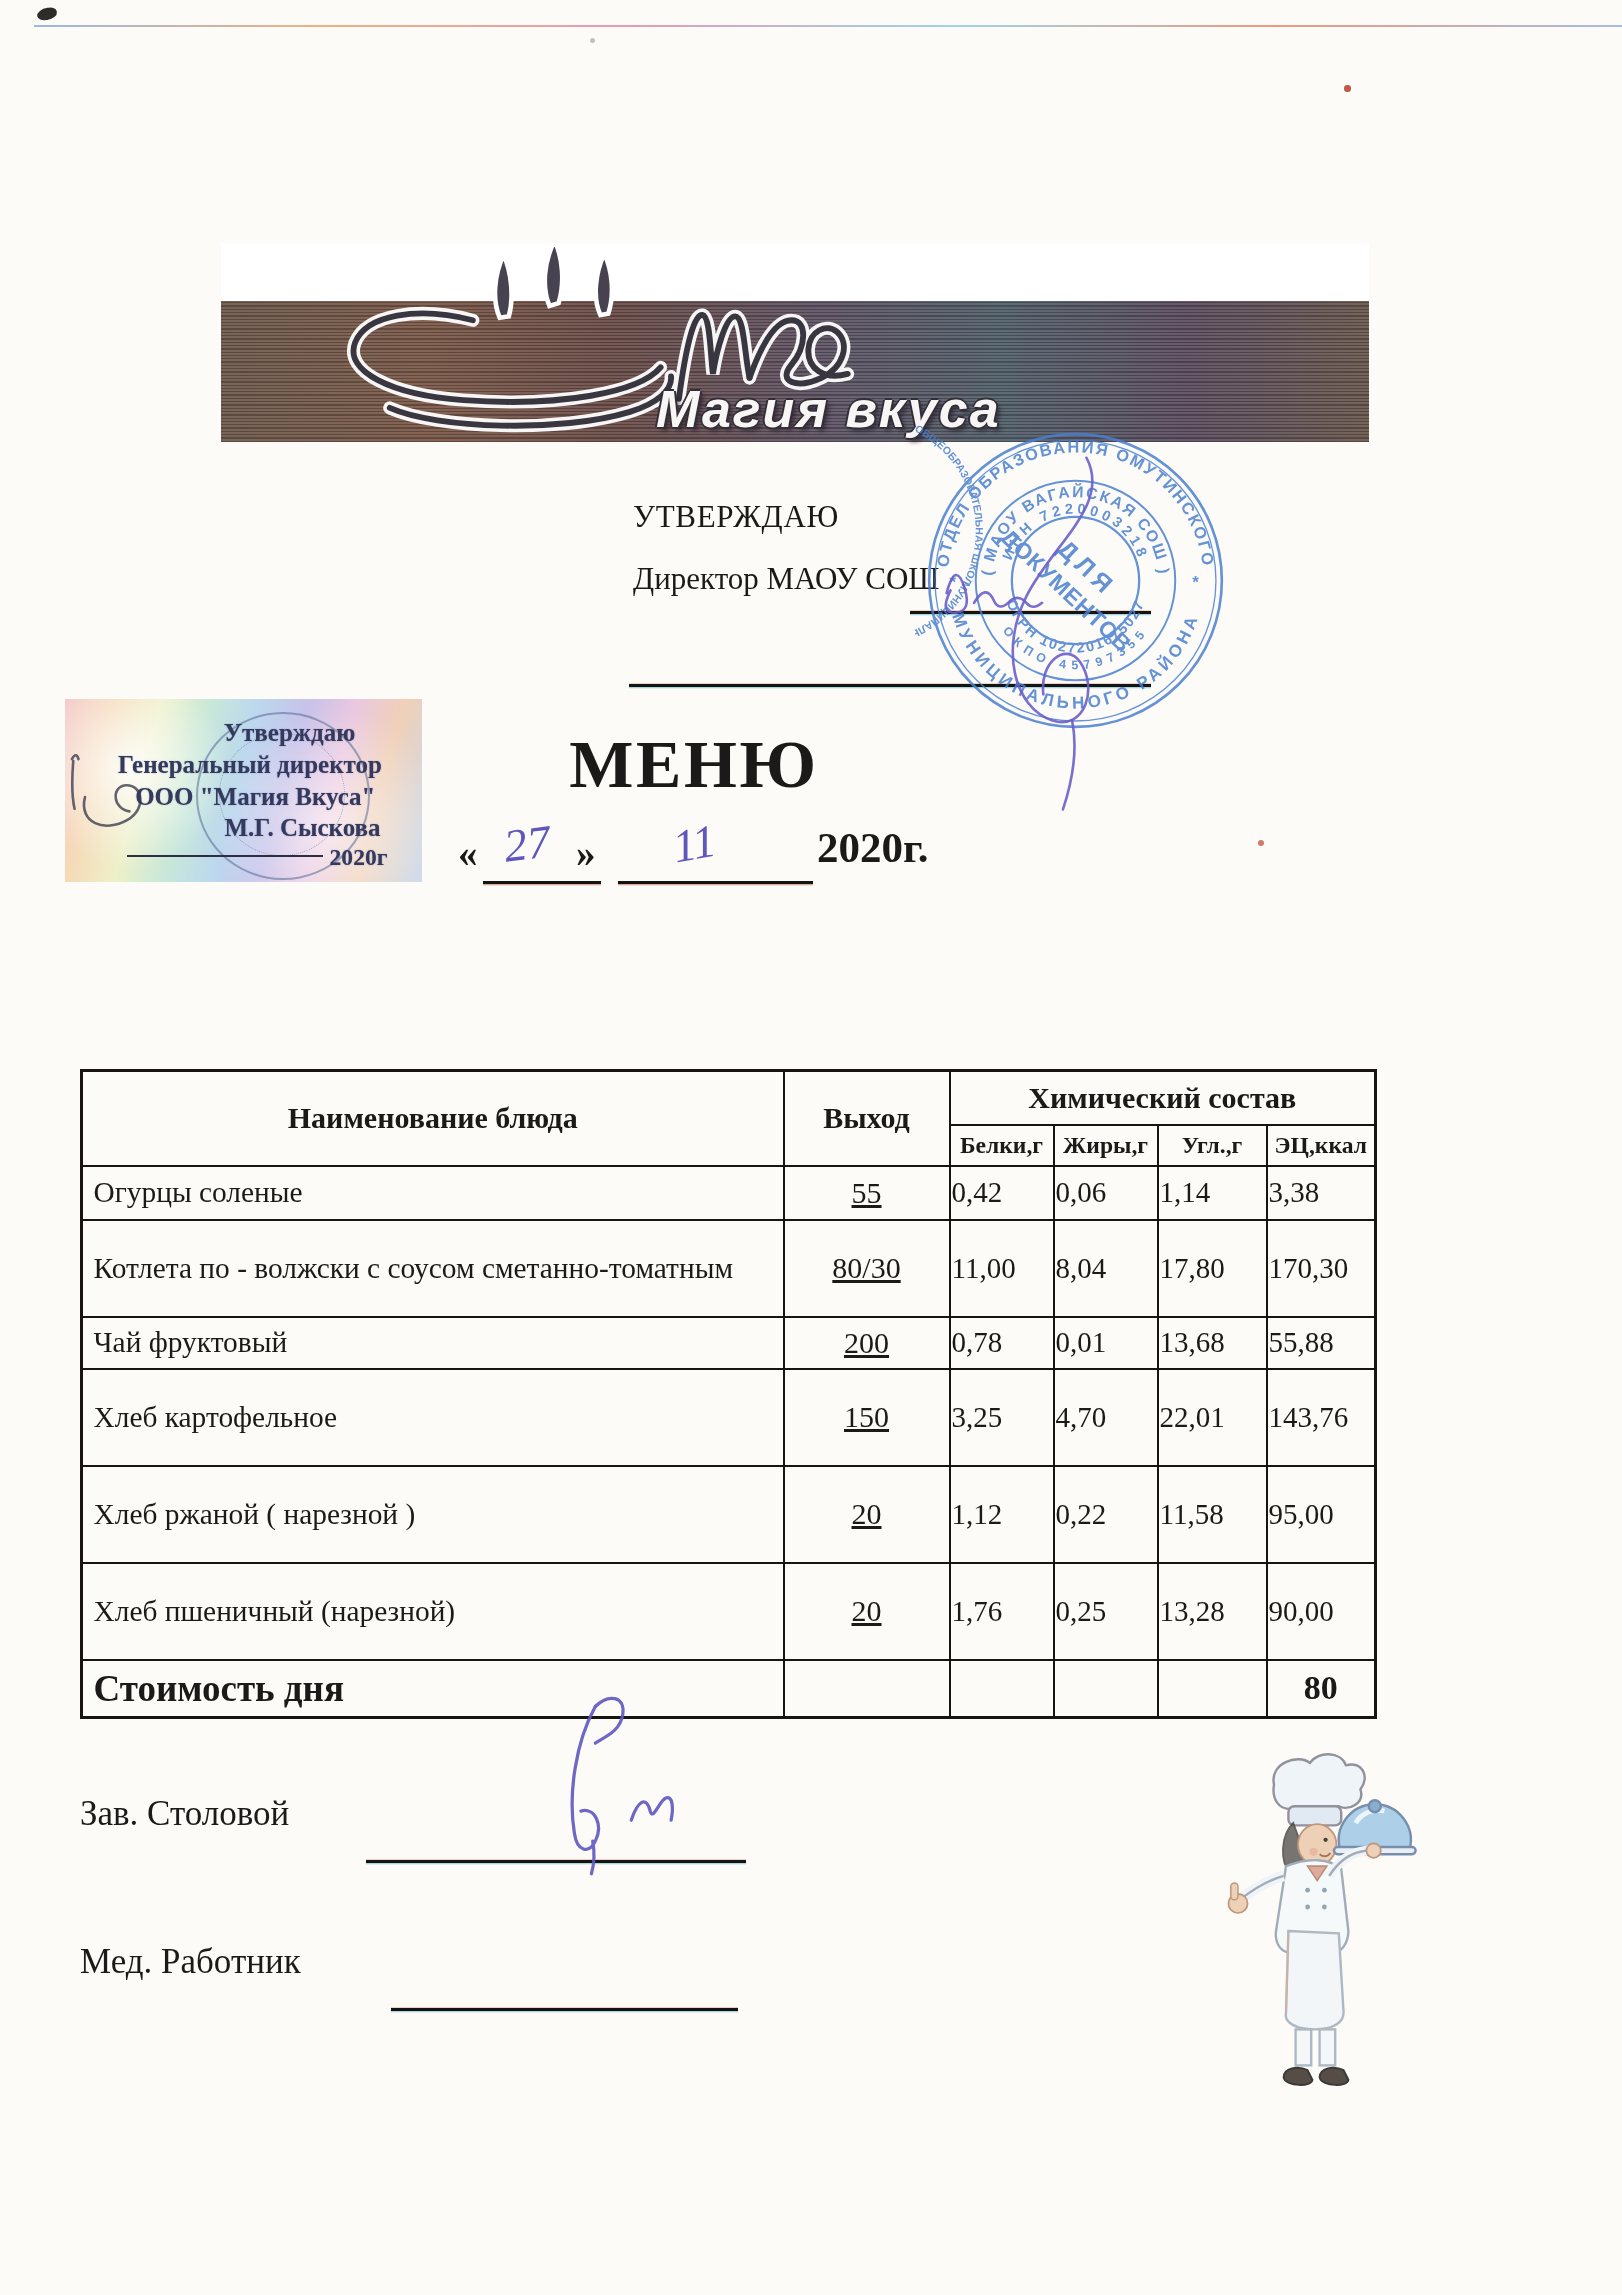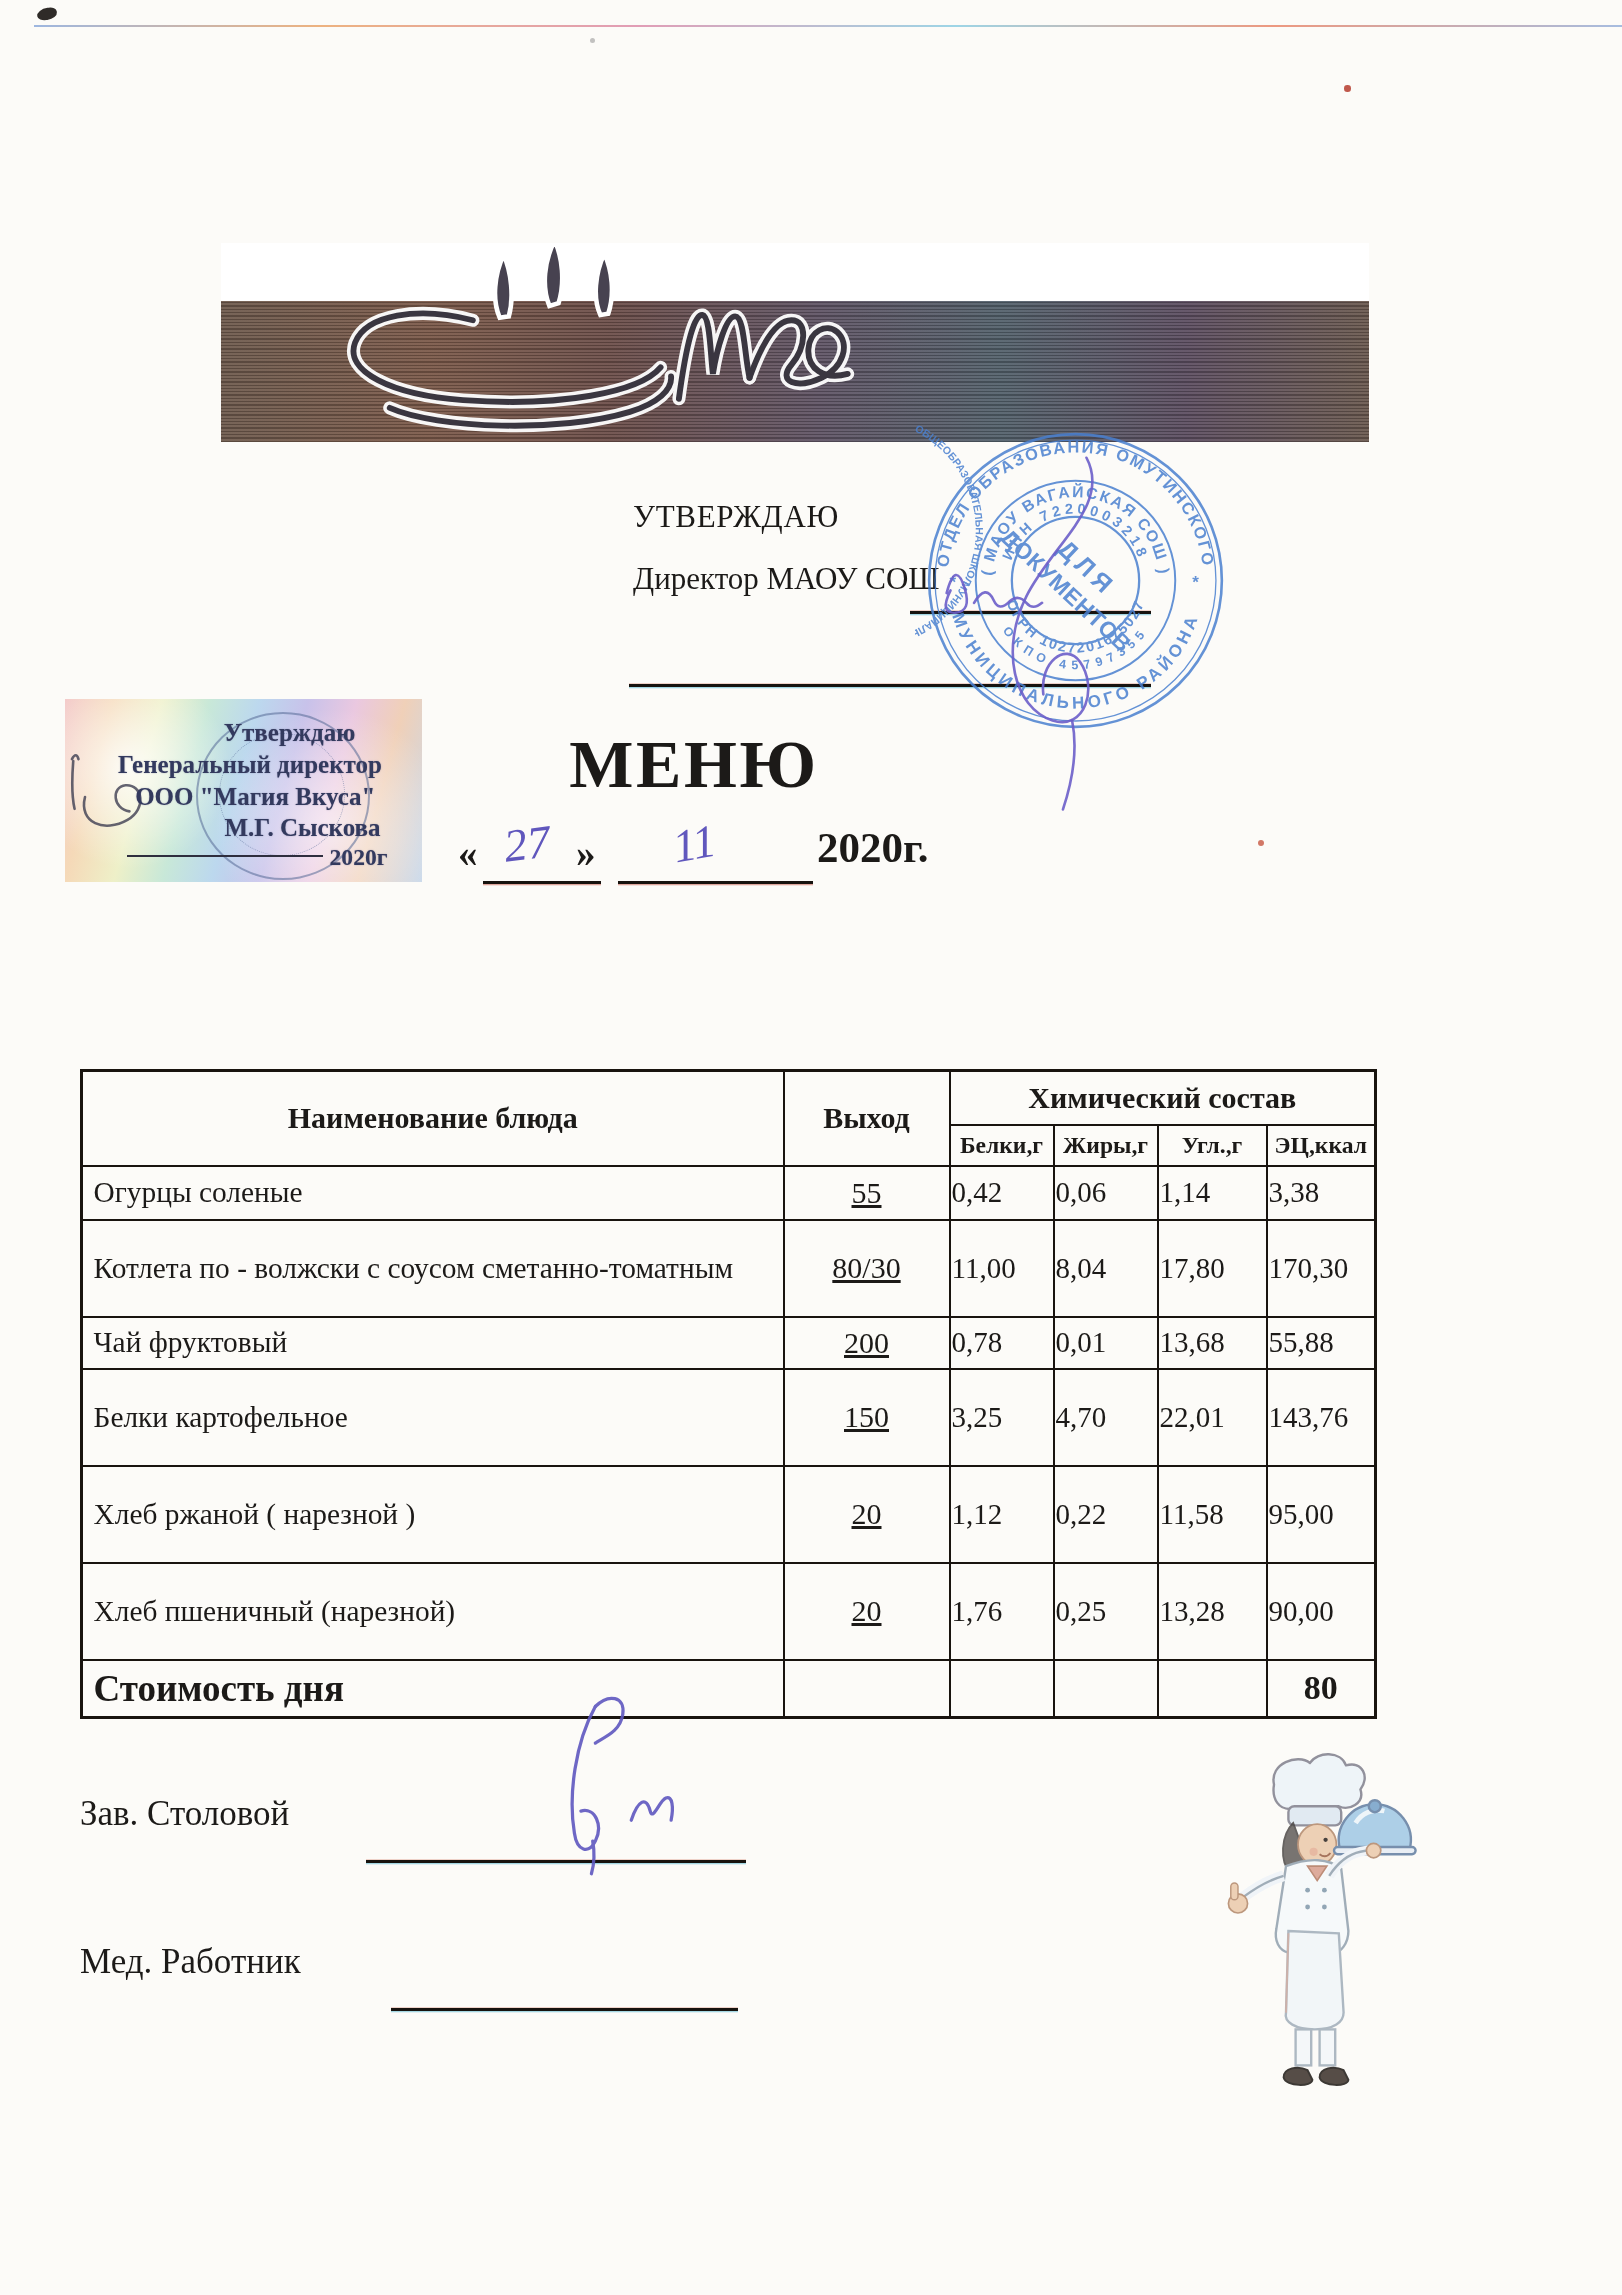--- a/index.html
+++ b/index.html
@@ -123,20 +123,21 @@
         <path d="M 258,252 C 330,284 520,290 625,258 C 668,245 690,224 688,204"></path>
         <path d="M 700,238 C 712,150 724,108 736,110 C 748,112 748,170 752,200 C 758,162 772,112 786,112 C 800,112 800,170 808,206"></path>
         <path d="M 808,206 C 828,150 850,118 872,118 C 898,118 894,160 872,186 C 850,212 880,224 918,206 C 952,190 962,154 942,136 C 926,122 900,134 898,162 C 896,192 922,210 958,200"></path>
       </g>
       <g fill="#474250" stroke="#ffffff" stroke-width="7">
         <path d="M 440,112 C 448,84 444,44 432,18 C 418,48 414,86 426,114 Z"></path>
         <path d="M 516,92 C 526,60 522,22 510,-4 C 494,28 490,66 502,96 Z"></path>
         <path d="M 592,108 C 602,78 598,42 586,16 C 572,46 568,84 580,110 Z"></path>
       </g>
     </svg>
+    <div class="banner-text">Магия вкуса</div>
   </div>
 
   <div class="approve1">УТВЕРЖДАЮ</div>
   <div class="approve2">Директор МАОУ СОШ</div>
   <div class="uline u1"></div>
   <div class="uline u2"></div>
 
   <svg class="stamp" viewBox="0 0 480 480">
     <defs>
       <path id="arcOT" d="M 45,237 A 195,195 0 1 1 435,237"></path>
@@ -242,21 +243,21 @@
     </tr>
     <tr class="r-c">
       <td class="td-name">Чай фруктовый</td>
       <td class="td-yield">200</td>
       <td class="td-num">0,78</td>
       <td class="td-num">0,01</td>
       <td class="td-num">13,68</td>
       <td class="td-num">55,88</td>
     </tr>
     <tr class="r-m">
-      <td class="td-name">Белки картофельное</td>
+      <td class="td-name">Хлеб картофельное</td>
       <td class="td-yield">150</td>
       <td class="td-num">3,25</td>
       <td class="td-num">4,70</td>
       <td class="td-num">22,01</td>
       <td class="td-num">143,76</td>
     </tr>
     <tr class="r-m">
       <td class="td-name">Хлеб ржаной ( нарезной )</td>
       <td class="td-yield">20</td>
       <td class="td-num">1,12</td>

